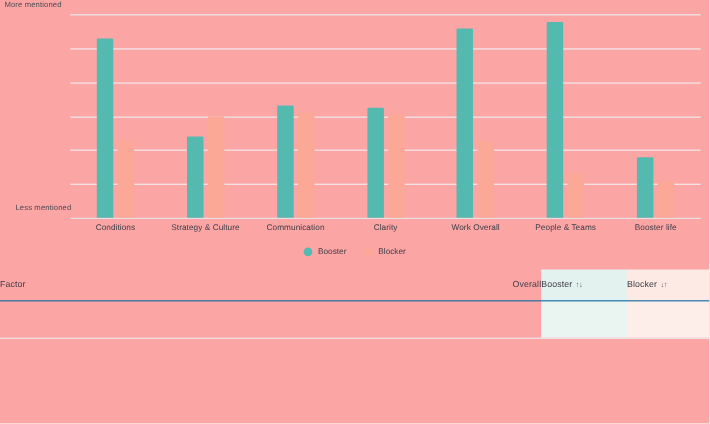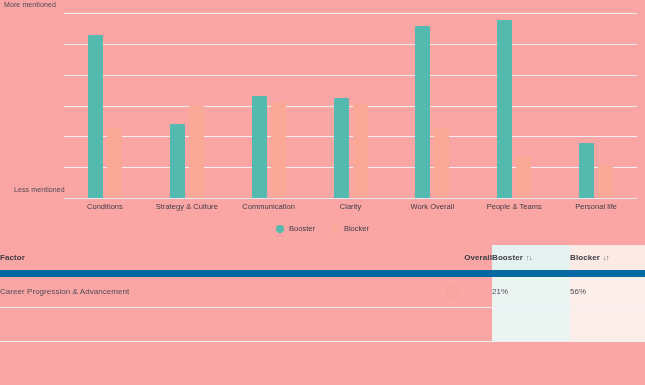--- a/index.html
+++ b/index.html
@@ -137,25 +137,25 @@
     vertical-align: middle;
   }
   .col-factor   { width: 412px; }
   .col-overall  { width: 80px;  }
   .col-booster  { width: 78px;  }
   .col-blocker  { width: 75px;  }
 
   thead tr { height: 28px; }
   thead th {
     font-size: 8px;
-    font-weight: bold;
+    font-weight: normal;
     color: #3d3d46;
     text-align: left;
     letter-spacing: 0.1px;
-    border-bottom: 7px solid #0369a1;
+    border-bottom: 1px solid #0369a1;
   }
   th.h-factor  { padding-left: 16px; }
   th.h-overall { text-align: right; padding-right: 6px; }
   th.h-booster { background: #e4f2ef; padding-left: 12px; }
   th.h-blocker { background: #fdeae4; padding-left: 12px; }
 
   tbody tr { height: 34px; }
   tbody td {
     font-size: 8px;
     color: #4d4d57;
@@ -233,21 +233,21 @@
         </div>
     </div>
 
     <div class="xlabels" id="xlabels">
         <div class="xlabel">Conditions</div>
         <div class="xlabel">Strategy &amp; Culture</div>
         <div class="xlabel">Communication</div>
         <div class="xlabel">Clarity</div>
         <div class="xlabel">Work Overall</div>
         <div class="xlabel">People &amp; Teams</div>
-        <div class="xlabel">Personal life</div>
+        <div class="xlabel">Booster life</div>
       </div>
 
     <div class="legend">
       <div class="legend-item">
         <span class="legend-dot booster"></span>
         <span class="legend-label">Booster</span>
       </div>
       <div class="legend-item">
         <span class="legend-dot blocker"></span>
         <span class="legend-label">Blocker</span>
@@ -274,31 +274,20 @@
           <th class="h-booster">
             <span>Booster</span><span class="sort-icon">↑↓</span>
           </th>
           <th class="h-blocker">
             <span>Blocker</span><span class="sort-icon">↓↑</span>
           </th>
         </tr>
       </thead>
       <tbody id="table-body">
           <tr>
-            <td class="c-factor"><span>Career Progression &amp; Advancement</span></td>
-            <td class="c-overall"><svg class="face" viewBox="0 0 24 24">
-                <circle cx="12" cy="12" r="10" fill="none" stroke="#f0a193" stroke-width="1.6"></circle>
-                <circle cx="8.6" cy="9.6" r="1.25" fill="#f0a193"></circle>
-                <circle cx="15.4" cy="9.6" r="1.25" fill="#f0a193"></circle>
-                <path d="M7.6 16.6 Q12 12.6 16.4 16.6" fill="none" stroke="#f0a193" stroke-width="1.6" stroke-linecap="round"></path>
-              </svg></td>
-            <td class="c-booster"><span>21%</span></td>
-            <td class="c-blocker"><span>56%</span></td>
-          </tr>
-          <tr>
             <td class="c-factor"></td>
             <td class="c-overall"></td>
             <td class="c-booster"></td>
             <td class="c-blocker"></td>
           </tr>
         </tbody>
     </table>
   </div>
 </div>
 

